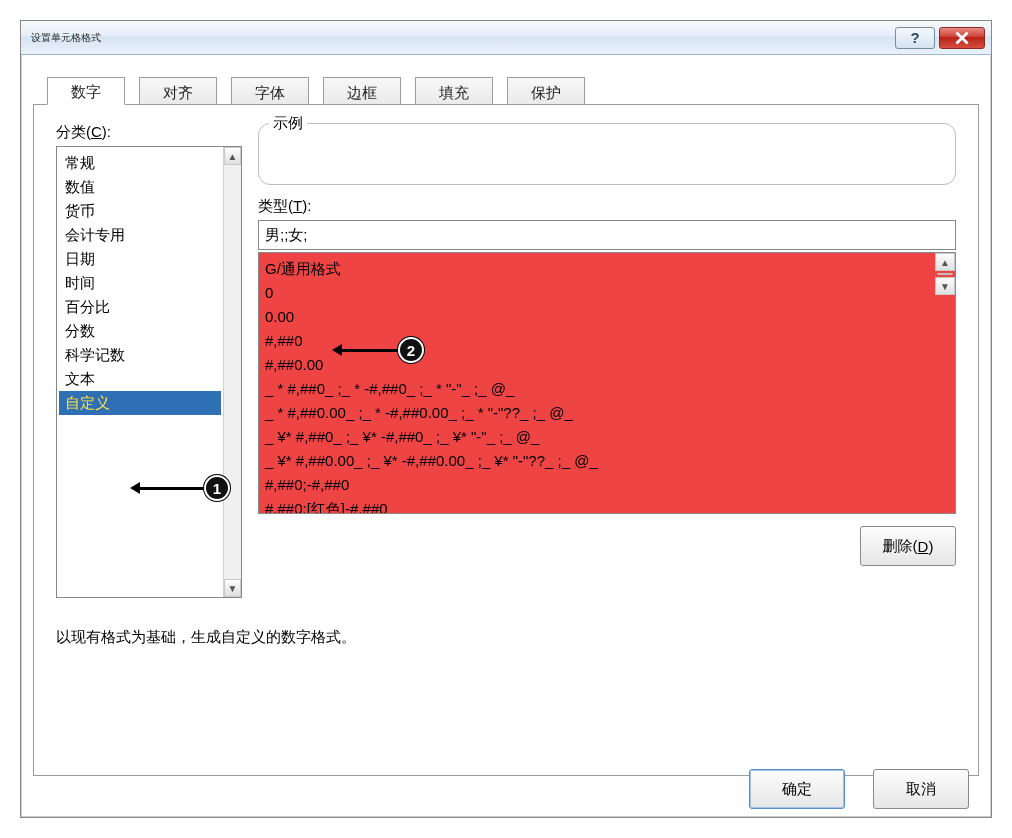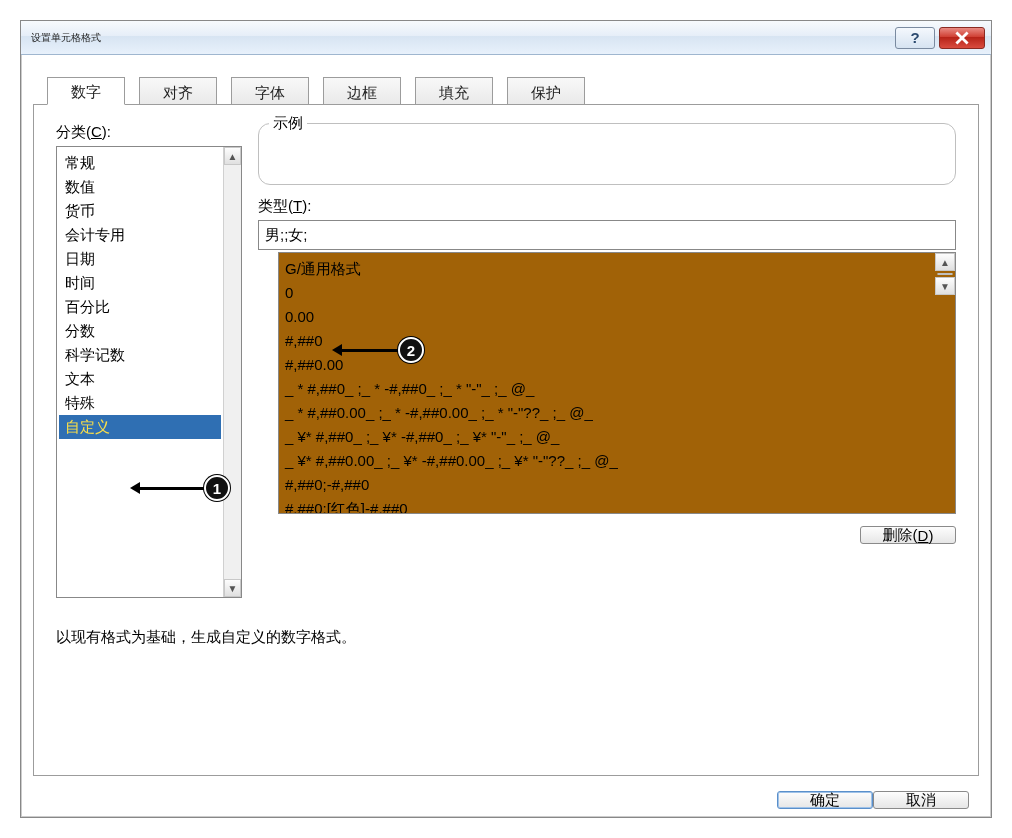--- a/index.html
+++ b/index.html
@@ -91,31 +91,31 @@
   }
   .groupbox .legend {
     position: absolute; top: -10px; left: 10px; background: #fff; padding: 0 4px;
   }
   .type-input {
     width: 100%; height: 30px; border: 1px solid #888; padding: 2px 6px;
     background: #fff;
   }
   .type-list {
     border: 1px solid #888; height: 262px; margin-top: 2px;
-    display: flex; background: #a16207; margin-left: 20px;
+    display: flex; background: #ef4444;
   }
   .type-list .items { flex: 1; padding: 4px 6px; overflow: hidden; }
   .type-list .items div { line-height: 24px; white-space: pre; }
   .type-list .vscroll { width: 20px; }
   .type-list .vscroll .thumb { flex: 0 0 52px; }
   .delete-row { display: flex; justify-content: flex-end; margin-top: 12px; }
   .push-btn {
-    min-width: 96px; height: 18px; border: 1px solid #8a8a8a; border-radius: 3px;
+    min-width: 96px; height: 40px; border: 1px solid #8a8a8a; border-radius: 3px;
     background: linear-gradient(#fdfdfd,#e6e6e6); padding: 0 14px;
-    display: inline-flex; align-items: center; justify-content: center;
+    display: inline-flex; align-items: center; justify-content: center; margin-left: 28px;
   }
   .push-btn.primary { border-color: #5a8fca; box-shadow: 0 0 0 1px #9fc2e8 inset; }
   .hint { margin-top: 30px; }
   .footer {
     position: absolute; right: 18px; bottom: 4px; display: flex; gap: 0;
   }
   
   .callout {
     position: absolute; display: flex; align-items: center; pointer-events: none;
   }
@@ -191,21 +191,20 @@
               <div class="item"><span>常规</span></div>
               <div class="item"><span>数值</span></div>
               <div class="item"><span>货币</span></div>
               <div class="item"><span>会计专用</span></div>
               <div class="item"><span>日期</span></div>
               <div class="item"><span>时间</span></div>
               <div class="item"><span>百分比</span></div>
               <div class="item"><span>分数</span></div>
               <div class="item"><span>科学记数</span></div>
               <div class="item"><span>文本</span></div>
-              <div class="item"><span>特殊</span></div>
               <div class="item selected"><span>自定义</span></div>
             </div>
             <div class="vscroll">
               <div class="arrow">▲</div>
               <div class="track"></div>
               <div class="arrow">▼</div>
             </div>
           </div>
         </div>
 

